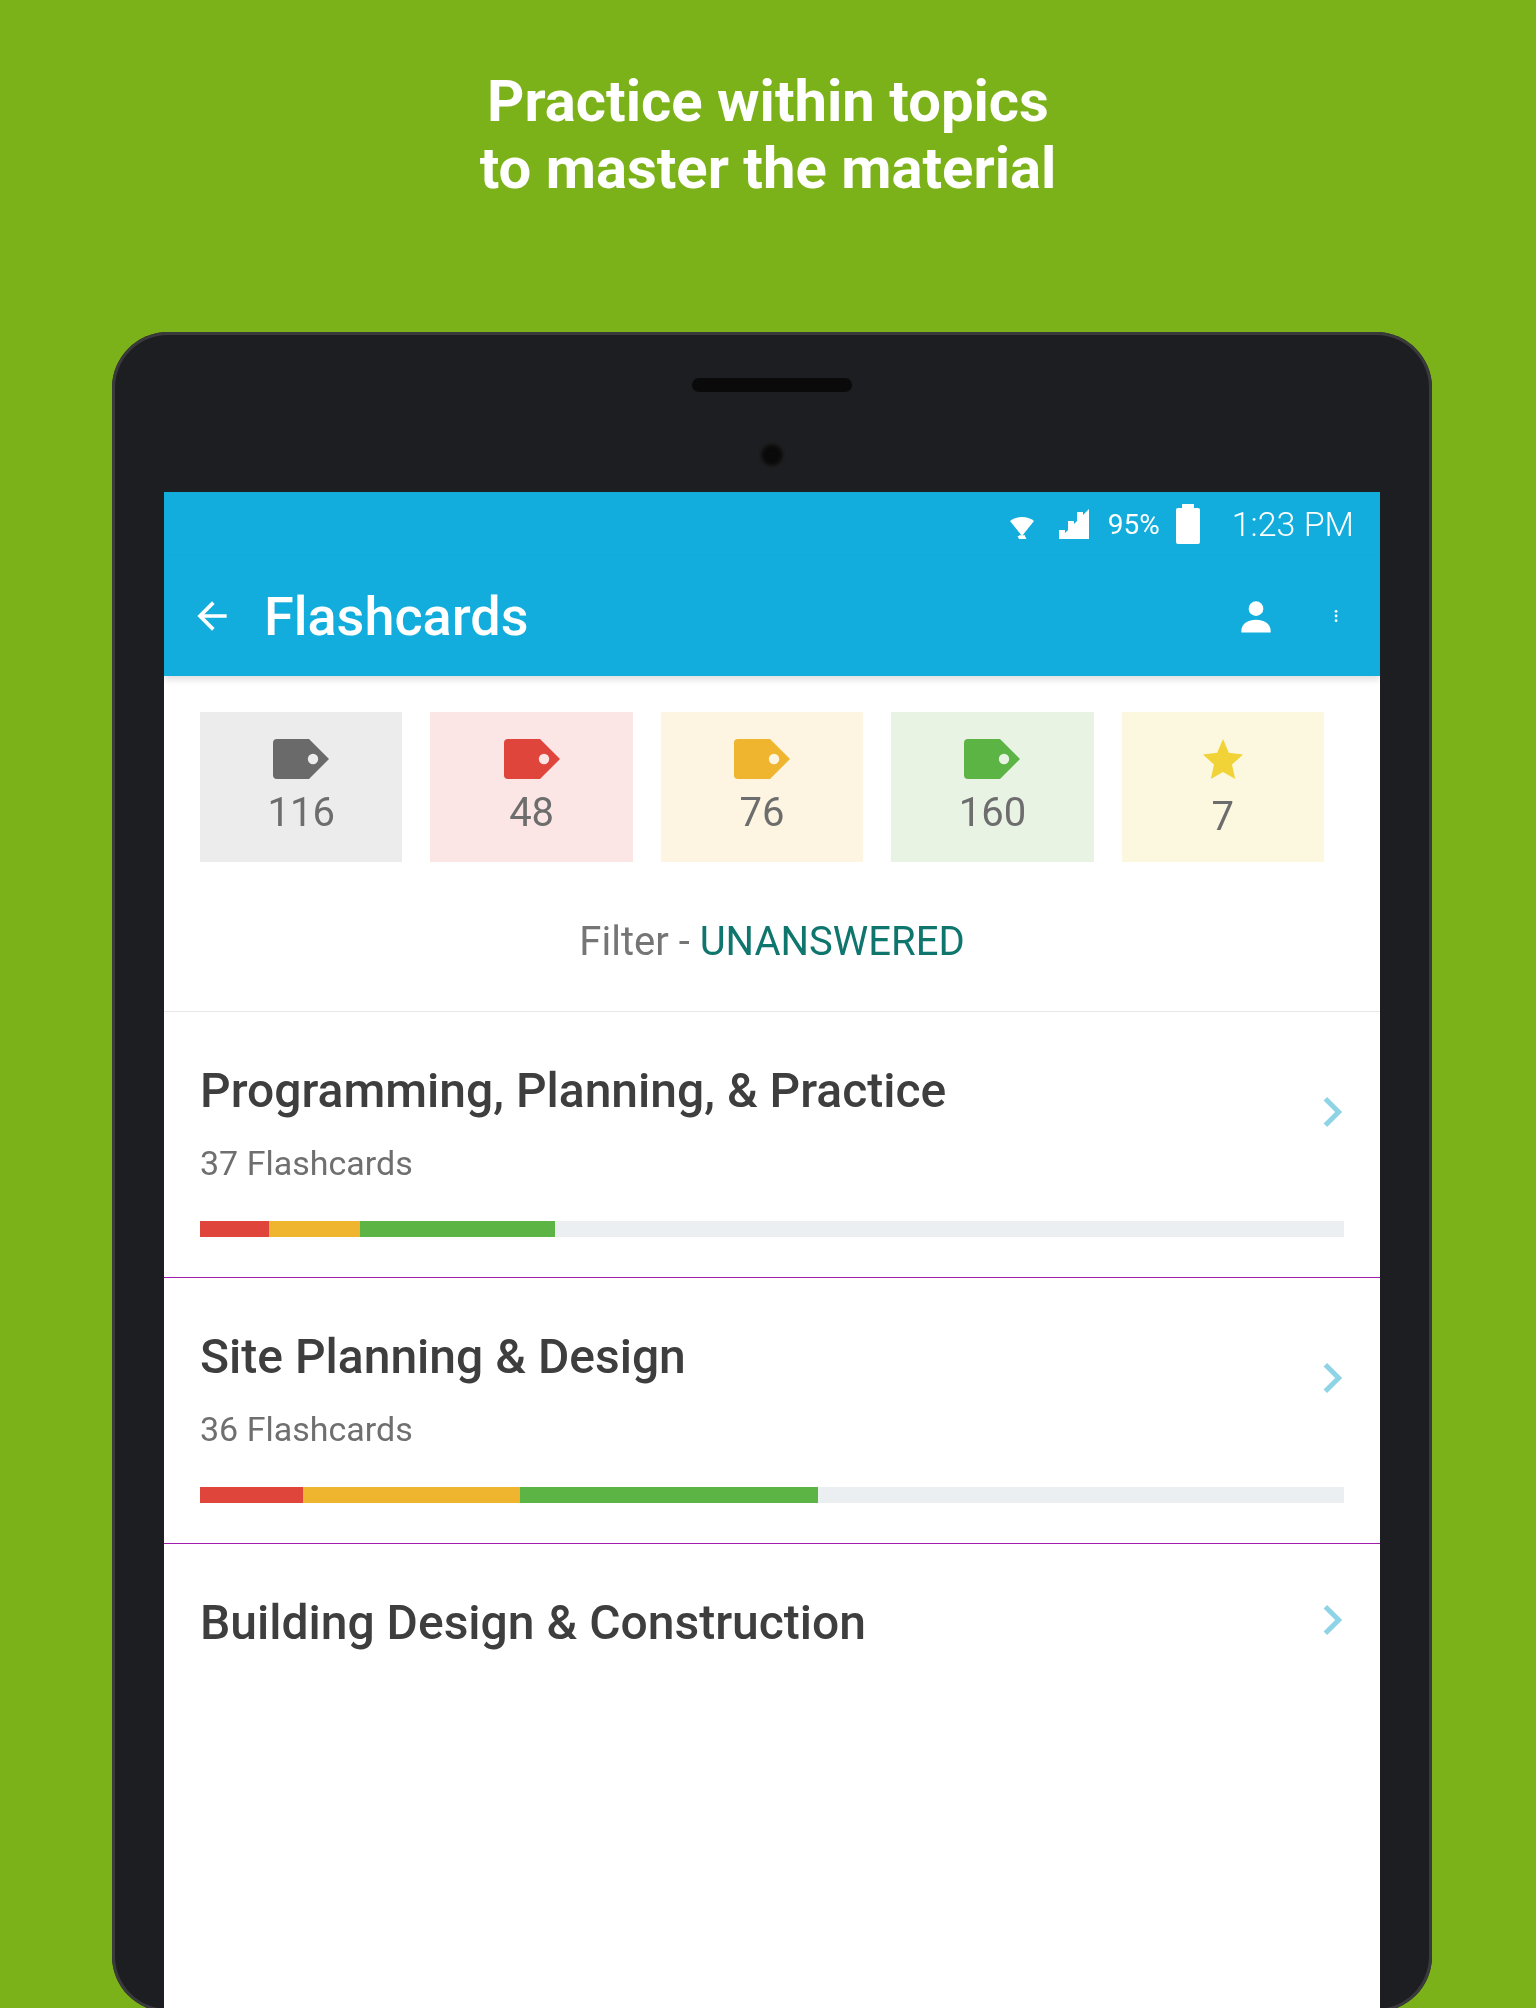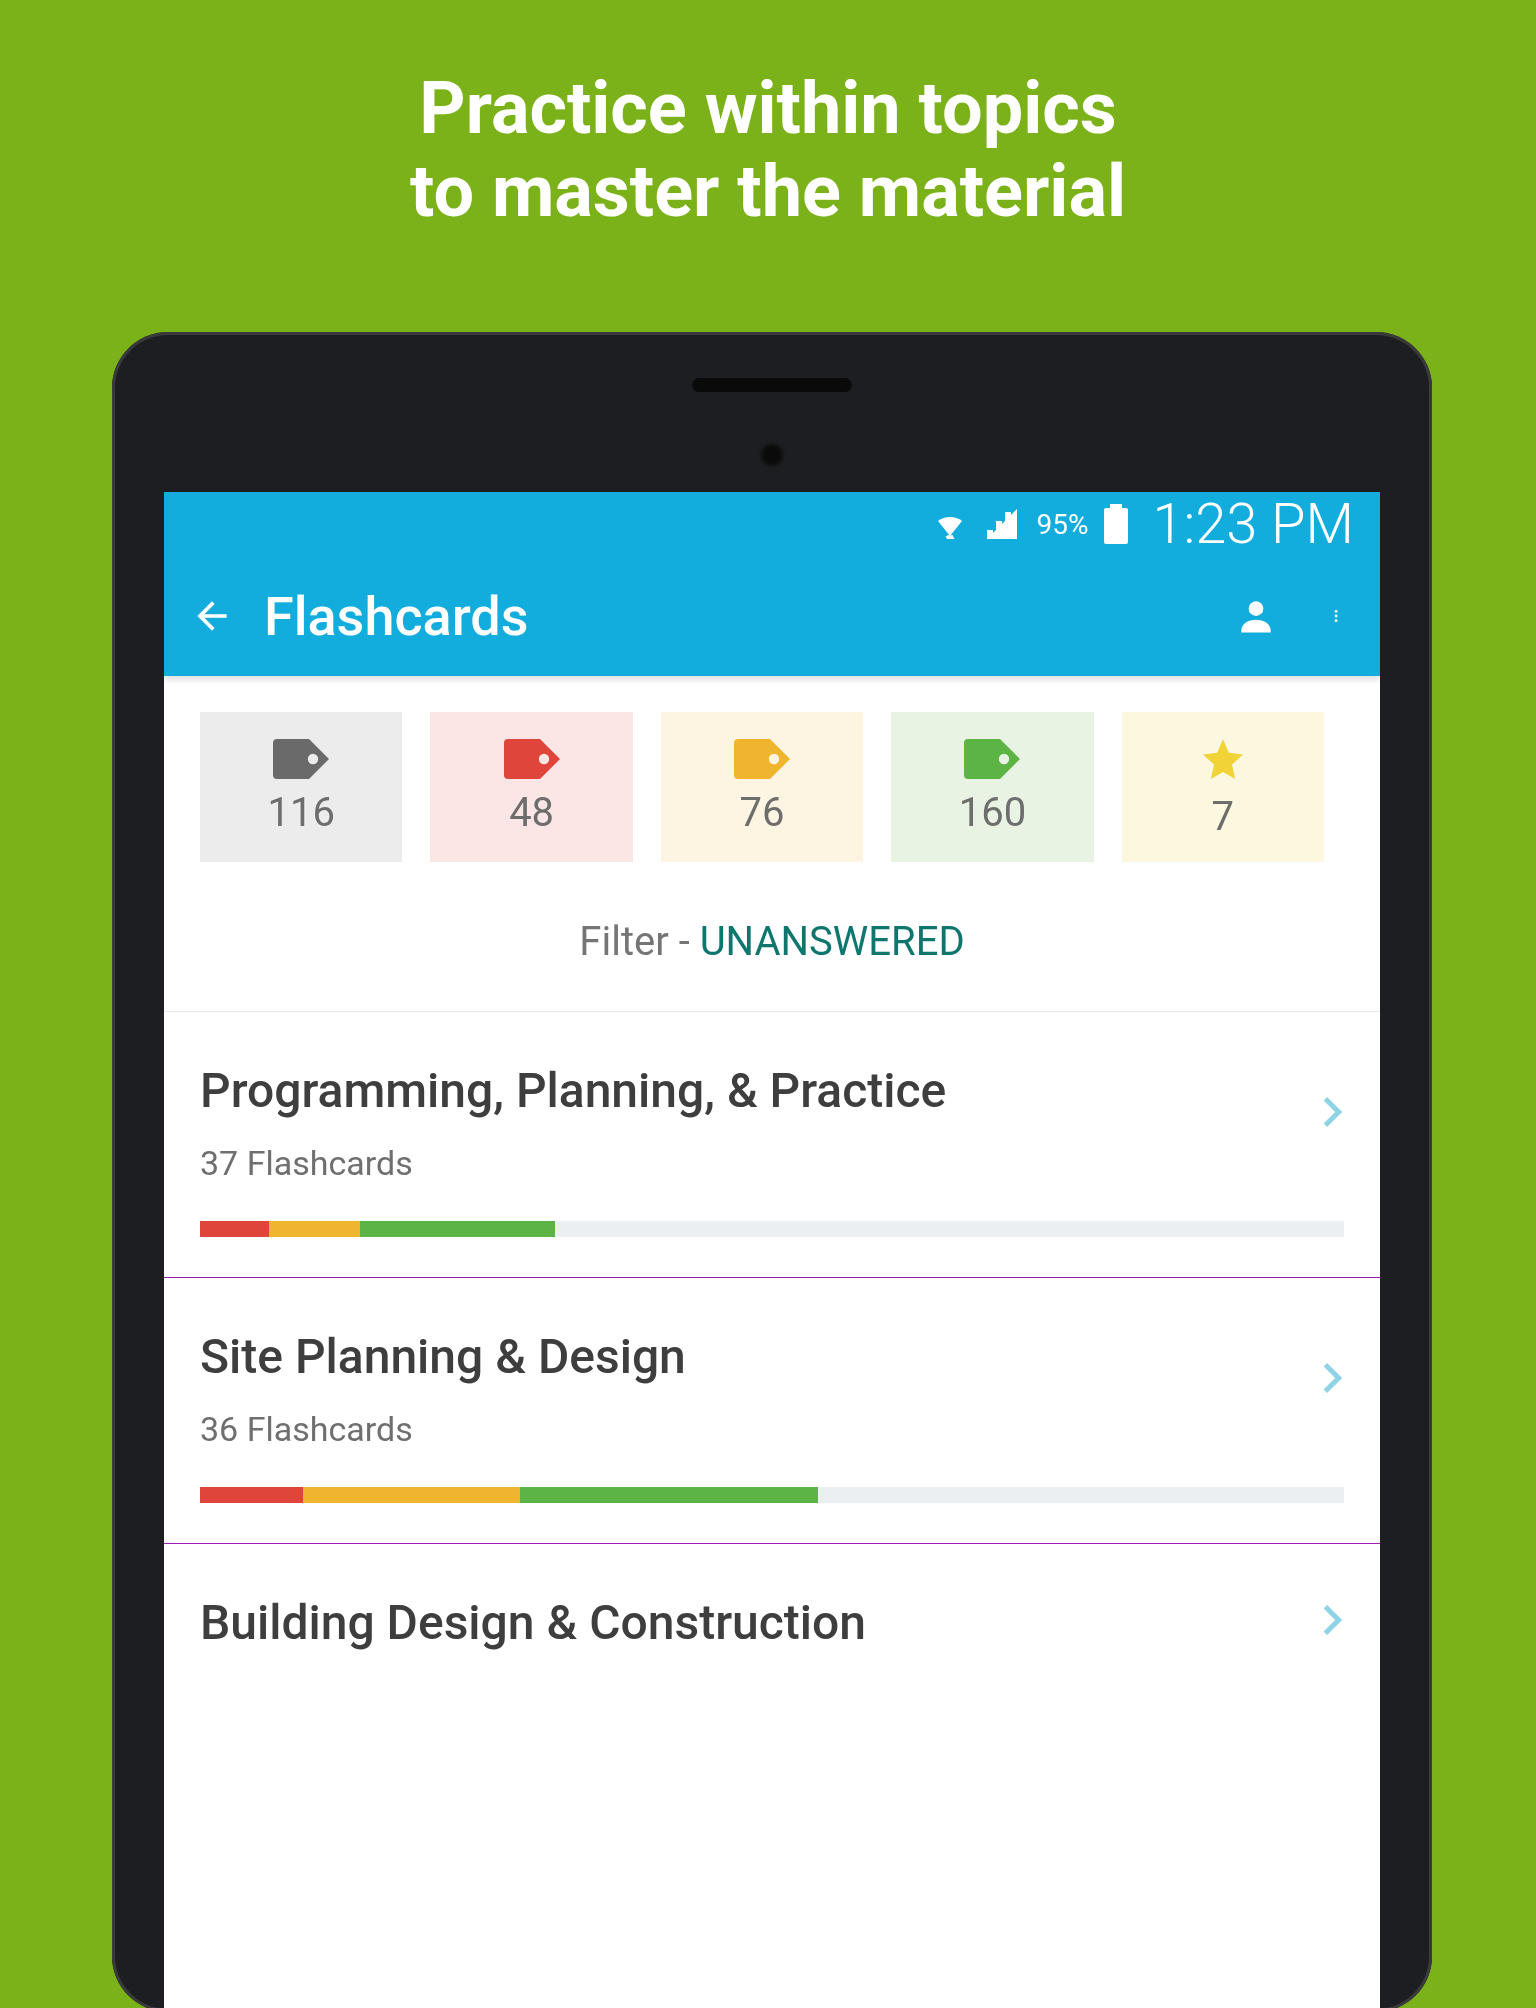--- a/index.html
+++ b/index.html
@@ -6,21 +6,21 @@
 body {
   font-family: -apple-system, BlinkMacSystemFont, "Segoe UI", Roboto, Helvetica, Arial, sans-serif;
   background: #7cb219;
   width: 1536px;
   height: 2008px;
   overflow: hidden;
 }
 .promo-title {
   color: #ffffff;
   text-align: center;
-  font-size: 72px;
+  font-size: 58px;
   font-weight: 700;
   line-height: 1.15;
   padding: 68px 40px 0 40px;
 }
 .tablet {
   position: absolute;
   left: 112px;
   top: 332px;
   width: 1320px;
   background: #1d1e21;
@@ -59,21 +59,21 @@
 .status-bar {
   background: #12addc;
   height: 64px;
   display: flex;
   align-items: center;
   justify-content: flex-end;
   padding: 0 26px;
   gap: 16px;
 }
 .status-icons { display: flex; align-items: center; gap: 16px; }
-.status-time { color: #fff; font-size: 56px; font-weight: 300; margin-left: 8px; }
+.status-time { color: #fff; font-size: 34px; font-weight: 300; margin-left: 16px; }
 .status-battery-pct { color: #fff; font-size: 28px; font-weight: 400; }
 .app-bar {
   background: #12addc;
   height: 120px;
   display: flex;
   align-items: center;
   padding: 0 26px;
   gap: 30px;
   box-shadow: 0 4px 6px rgba(0,0,0,0.12);
 }

